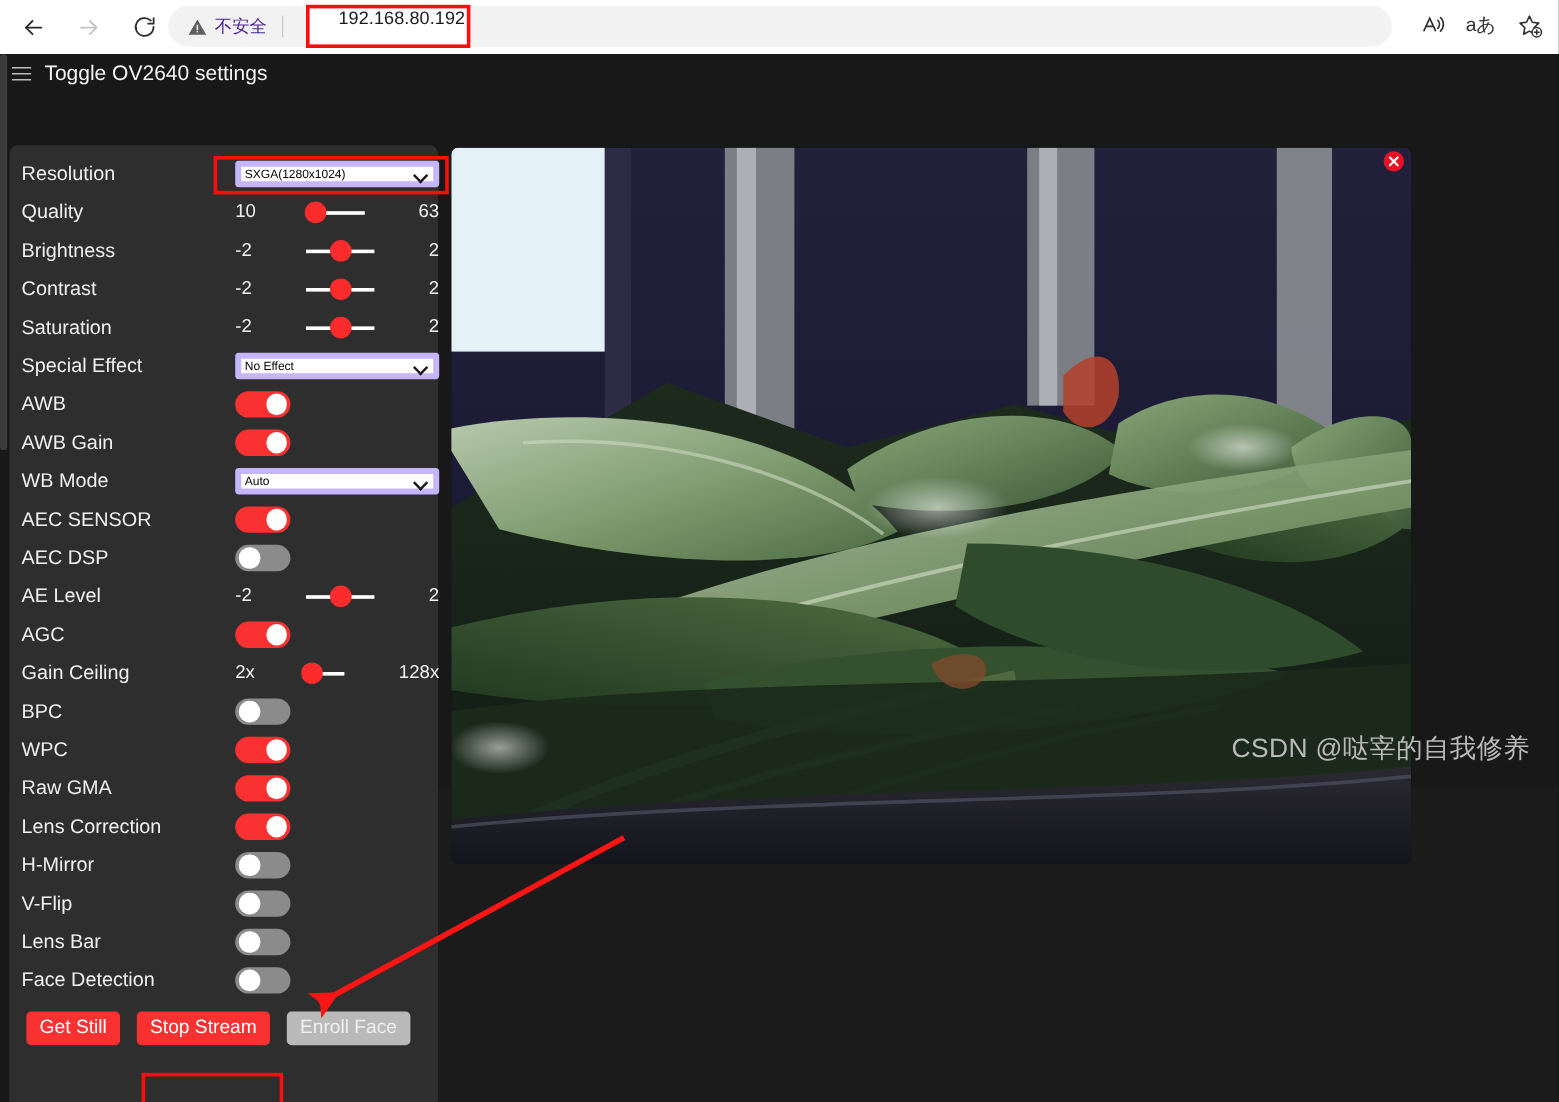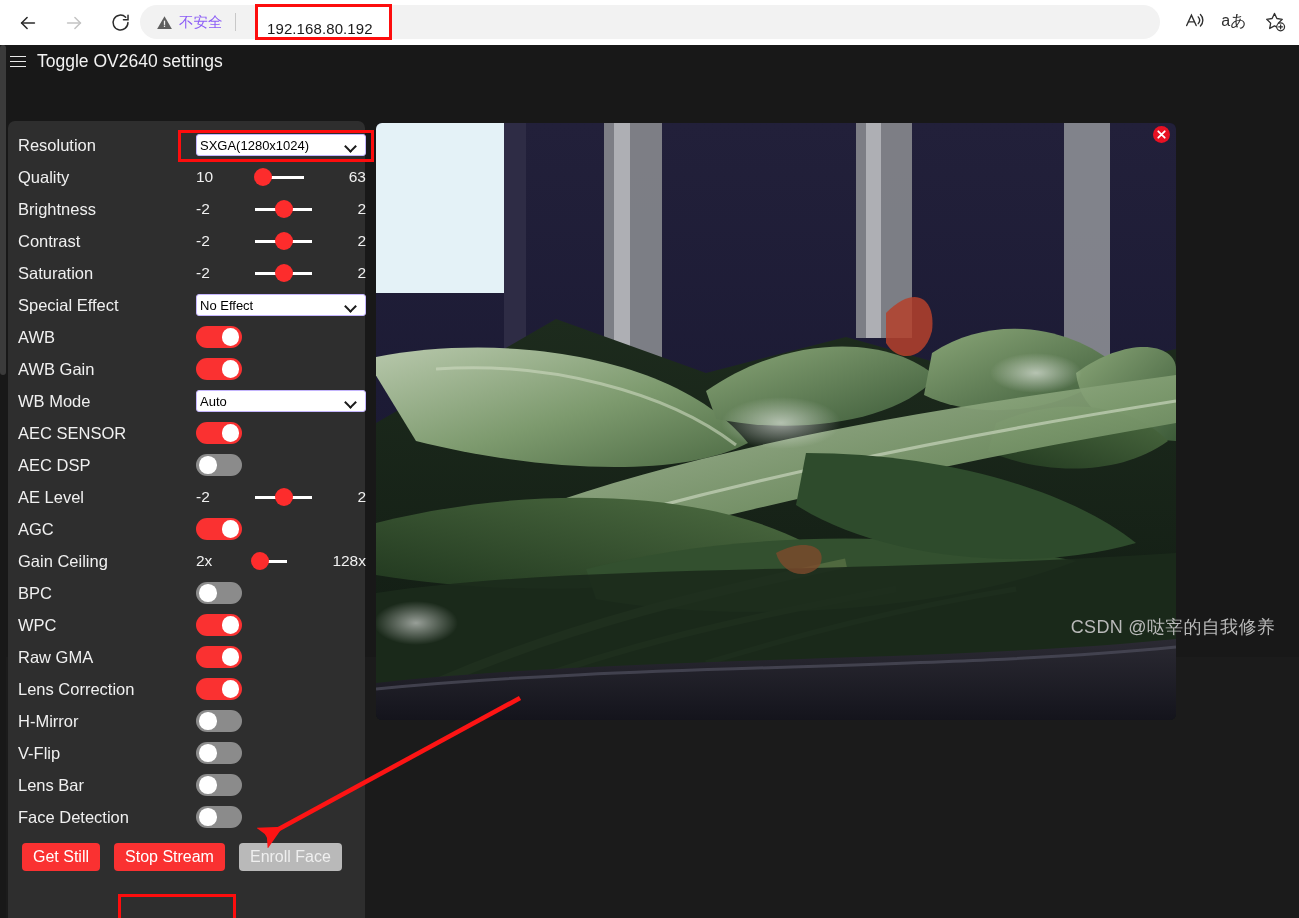--- a/index.html
+++ b/index.html
@@ -26,33 +26,33 @@
   .nav-btn svg { display: block; }
 
   #omnibox-wrap {
     position: absolute; left: 140px; top: 5px;
     width: 1020px; height: 34px;
     background: #f2f2f2; border-radius: 17px;
     display: flex; align-items: center;
   }
   #security-chip {
     display: flex; align-items: center; gap: 6px;
-    margin-left: 16px; color: #8b5cf6; font-size: 14.5px;
+    margin-left: 16px; color: #4c1d95; font-size: 14.5px;
     white-space: nowrap;
   }
   #security-sep {
     width: 1px; height: 18px; background: #c8c8c8; margin: 0 10px 0 12px;
   }
   #url-box {
     position: absolute; left: 115px; top: -1px;
     width: 137px; height: 36px;
     background: #ffffff;
     border: 3px solid #fd0d0d;
-    display: flex; align-items: flex-end;
-    padding-left: 9px;
+    display: flex; align-items: flex-start;
+    padding-left: 24px;
   }
   #url-text { font-size: 15px; color: #1a1a1a; letter-spacing: .1px; }
 
   #chrome-right {
     position: absolute; right: 8px; top: 4px;
     display: flex; align-items: center; gap: 6px;
   }
   .chrome-icon {
     width: 34px; height: 34px;
     display: flex; align-items: center; justify-content: center;
@@ -100,23 +100,23 @@
     width: 178px; flex: none;
     color: #f0f0f0; font-size: 16.5px;
     white-space: nowrap;
   }
   .sctl { flex: 1; display: flex; align-items: center; position: relative; }
 
   
   select.sel {
     width: 170px; height: 22px;
     font-family: "Liberation Sans", sans-serif;
-    font-size: 13px; color: #000;
+    font-size: 10px; color: #000;
     background: #fff;
-    border: 1px solid #c4b5fd; border-radius: 3px;
+    border: 5px solid #c4b5fd; border-radius: 3px;
     padding: 0 3px;
     appearance: none; -webkit-appearance: none;
   }
   .selwrap { position: relative; width: 170px; }
   .selwrap::after {
     content: ""; position: absolute; right: 11px; top: 8px;
     width: 7px; height: 7px;
     border-right: 2px solid #1a1a1a; border-bottom: 2px solid #1a1a1a;
     transform: rotate(45deg); pointer-events: none;
   }
@@ -206,21 +206,21 @@
   
   #arrow-svg {
     position: absolute; left: 0; top: 0;
     width: 1299px; height: 873px;
     pointer-events: none; z-index: 8;
   }
 
   
   #watermark {
     position: absolute; right: 24px; bottom: 18px;
-    color: #b9b9b9; font-size: 18px;
+    color: #b9b9b9; font-size: 22px;
     font-family: "Liberation Sans", sans-serif;
     letter-spacing: .3px;
   }
 </style>
 </head>
 <body>
 
 <div id="browser-chrome">
 
   <div class="nav-btn">

